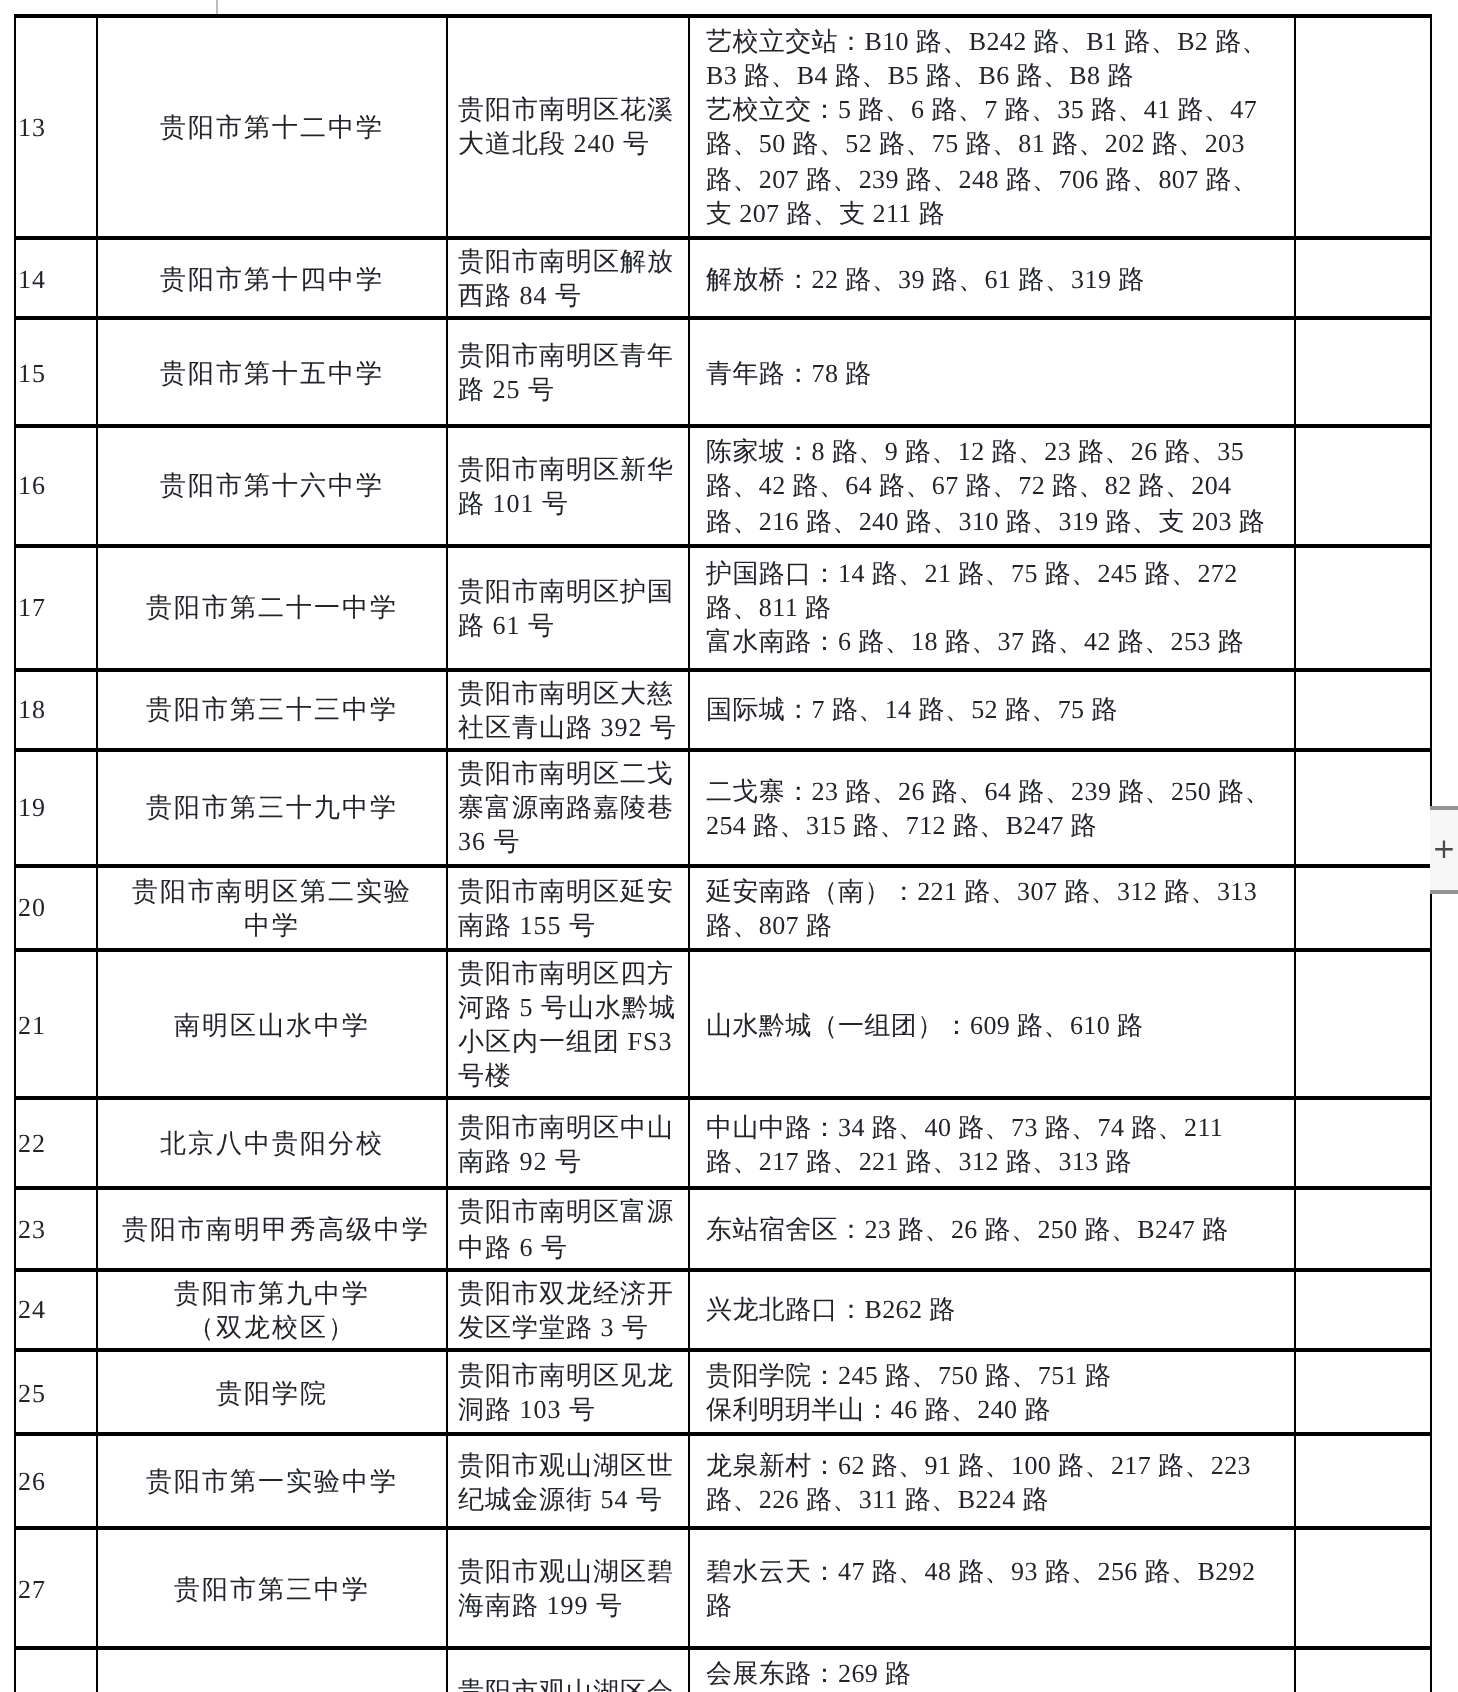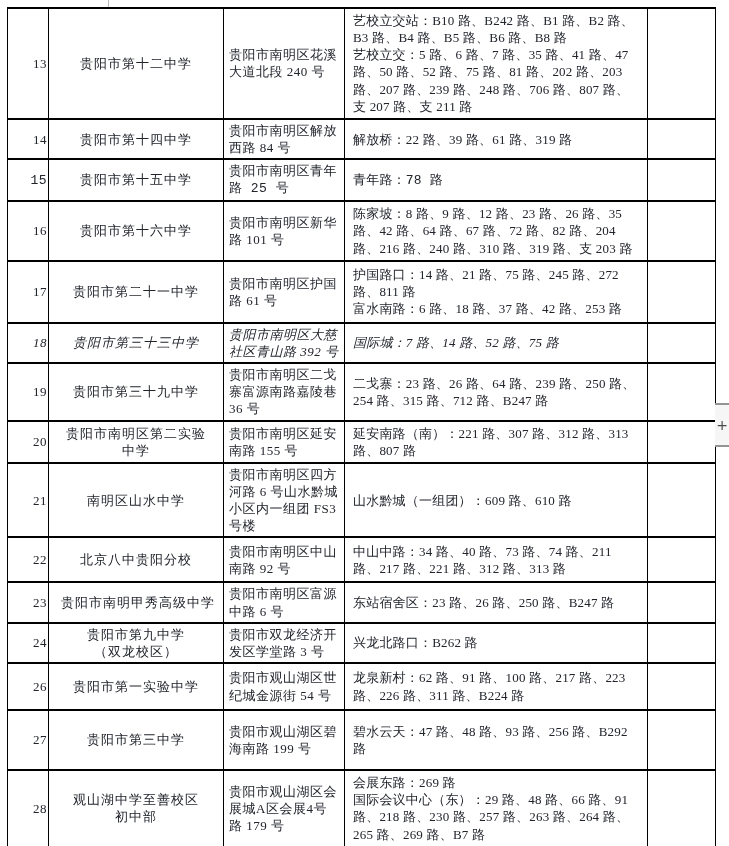--- a/index.html
+++ b/index.html
@@ -8,21 +8,21 @@
     background:#ffffff; color:#21242b;
     font-family:"Liberation Serif","DejaVu Serif",serif;
   }
   .table-wrap { position:absolute; left:7px; top:7px; }
   table { border-collapse:collapse; table-layout:fixed; width:708px; }
   td {
     border:1px solid #000;
     border-top-width:2px; border-bottom-width:2px;
     vertical-align:middle; font-size:13px; line-height:1.32; overflow:hidden;
   }
-  td.c-num   { text-align:right; letter-spacing:0.5px; }
+  td.c-num   { text-align:left; letter-spacing:0.5px; }
   td.c-name  { text-align:center; padding:2px 12px; letter-spacing:1px;margin-top:47px; }
   td.c-addr  { padding:2px 5px;  letter-spacing:0.5px; }
   td.c-routes{ text-align:left;  padding:3px 6px 3px 8px; letter-spacing:0.2px; }
   .name-line { white-space:nowrap; }
   .edge-tick { position:absolute; left:108px; top:0; width:1px; height:7px; background:#bcbcbc; }
   .plus-widget {
     position:absolute; right:0; top:403px; width:14px; height:40px;
     background:#f6f6f6; border-top:2px solid #949494; border-bottom:2px solid #949494;
     display:flex; align-items:center; justify-content:center;
     color:#4a4a4a; font-size:14px; font-family:"DejaVu Sans",sans-serif; cursor:pointer;
@@ -59,21 +59,21 @@
     <td class="c-num">14</td>
     <td class="c-name">
             <div class="name-line">贵阳市第十四中学</div>
           </td>
     <td class="c-addr">贵阳市南明区解放西路 84 号</td>
     <td class="c-routes">
             <div class="route-group">解放桥：22 路、39 路、61 路、319 路</div>
           </td>
     <td class="c-empty"></td>
   </tr>
-        <tr style="height: 42px; font-family: Liberation Mono, monospace;">
+        <tr style="height: 54px;">
     <td class="c-num">15</td>
     <td class="c-name">
             <div class="name-line">贵阳市第十五中学</div>
           </td>
     <td class="c-addr">贵阳市南明区青年路 25 号</td>
     <td class="c-routes">
             <div class="route-group">青年路：78 路</div>
           </td>
     <td class="c-empty"></td>
   </tr>
@@ -93,21 +93,21 @@
     <td class="c-name">
             <div class="name-line">贵阳市第二十一中学</div>
           </td>
     <td class="c-addr">贵阳市南明区护国路 61 号</td>
     <td class="c-routes">
             <div class="route-group">护国路口：14 路、21 路、75 路、245 路、272 路、811 路</div>
             <div class="route-group">富水南路：6 路、18 路、37 路、42 路、253 路</div>
           </td>
     <td class="c-empty"></td>
   </tr>
-        <tr style="height: 26px; font-style: italic;">
+        <tr style="height: 26px;">
     <td class="c-num">18</td>
     <td class="c-name">
             <div class="name-line">贵阳市第三十三中学</div>
           </td>
     <td class="c-addr">贵阳市南明区大慈社区青山路 392 号</td>
     <td class="c-routes">
             <div class="route-group">国际城：7 路、14 路、52 路、75 路</div>
           </td>
     <td class="c-empty"></td>
   </tr>
@@ -132,21 +132,21 @@
     <td class="c-routes">
             <div class="route-group">延安南路（南）：221 路、307 路、312 路、313 路、807 路</div>
           </td>
     <td class="c-empty"></td>
   </tr>
         <tr style="height: 68px;">
     <td class="c-num">21</td>
     <td class="c-name">
             <div class="name-line">南明区山水中学</div>
           </td>
-    <td class="c-addr">贵阳市南明区四方河路 6 号山水黔城小区内一组团 FS3 号楼</td>
+    <td class="c-addr">贵阳市南明区四方河路 5 号山水黔城小区内一组团 FS3 号楼</td>
     <td class="c-routes">
             <div class="route-group">山水黔城（一组团）：609 路、610 路</div>
           </td>
     <td class="c-empty"></td>
   </tr>
         <tr style="height: 45px;">
     <td class="c-num">22</td>
     <td class="c-name">
             <div class="name-line">北京八中贵阳分校</div>
           </td>
@@ -169,20 +169,32 @@
   </tr>
         <tr style="height: 36px;">
     <td class="c-num">24</td>
     <td class="c-name">
             <div class="name-line">贵阳市第九中学</div>
             <div class="name-line">（双龙校区）</div>
           </td>
     <td class="c-addr">贵阳市双龙经济开发区学堂路 3 号</td>
     <td class="c-routes">
             <div class="route-group">兴龙北路口：B262 路</div>
+          </td>
+    <td class="c-empty"></td>
+  </tr>
+        <tr style="height: 38px;">
+    <td class="c-num">25</td>
+    <td class="c-name">
+            <div class="name-line">贵阳学院</div>
+          </td>
+    <td class="c-addr">贵阳市南明区见龙洞路 103 号</td>
+    <td class="c-routes">
+            <div class="route-group">贵阳学院：245 路、750 路、751 路</div>
+            <div class="route-group">保利明玥半山：46 路、240 路</div>
           </td>
     <td class="c-empty"></td>
   </tr>
         <tr style="height: 47px;">
     <td class="c-num">26</td>
     <td class="c-name">
             <div class="name-line">贵阳市第一实验中学</div>
           </td>
     <td class="c-addr">贵阳市观山湖区世纪城金源街 54 号</td>
     <td class="c-routes">

